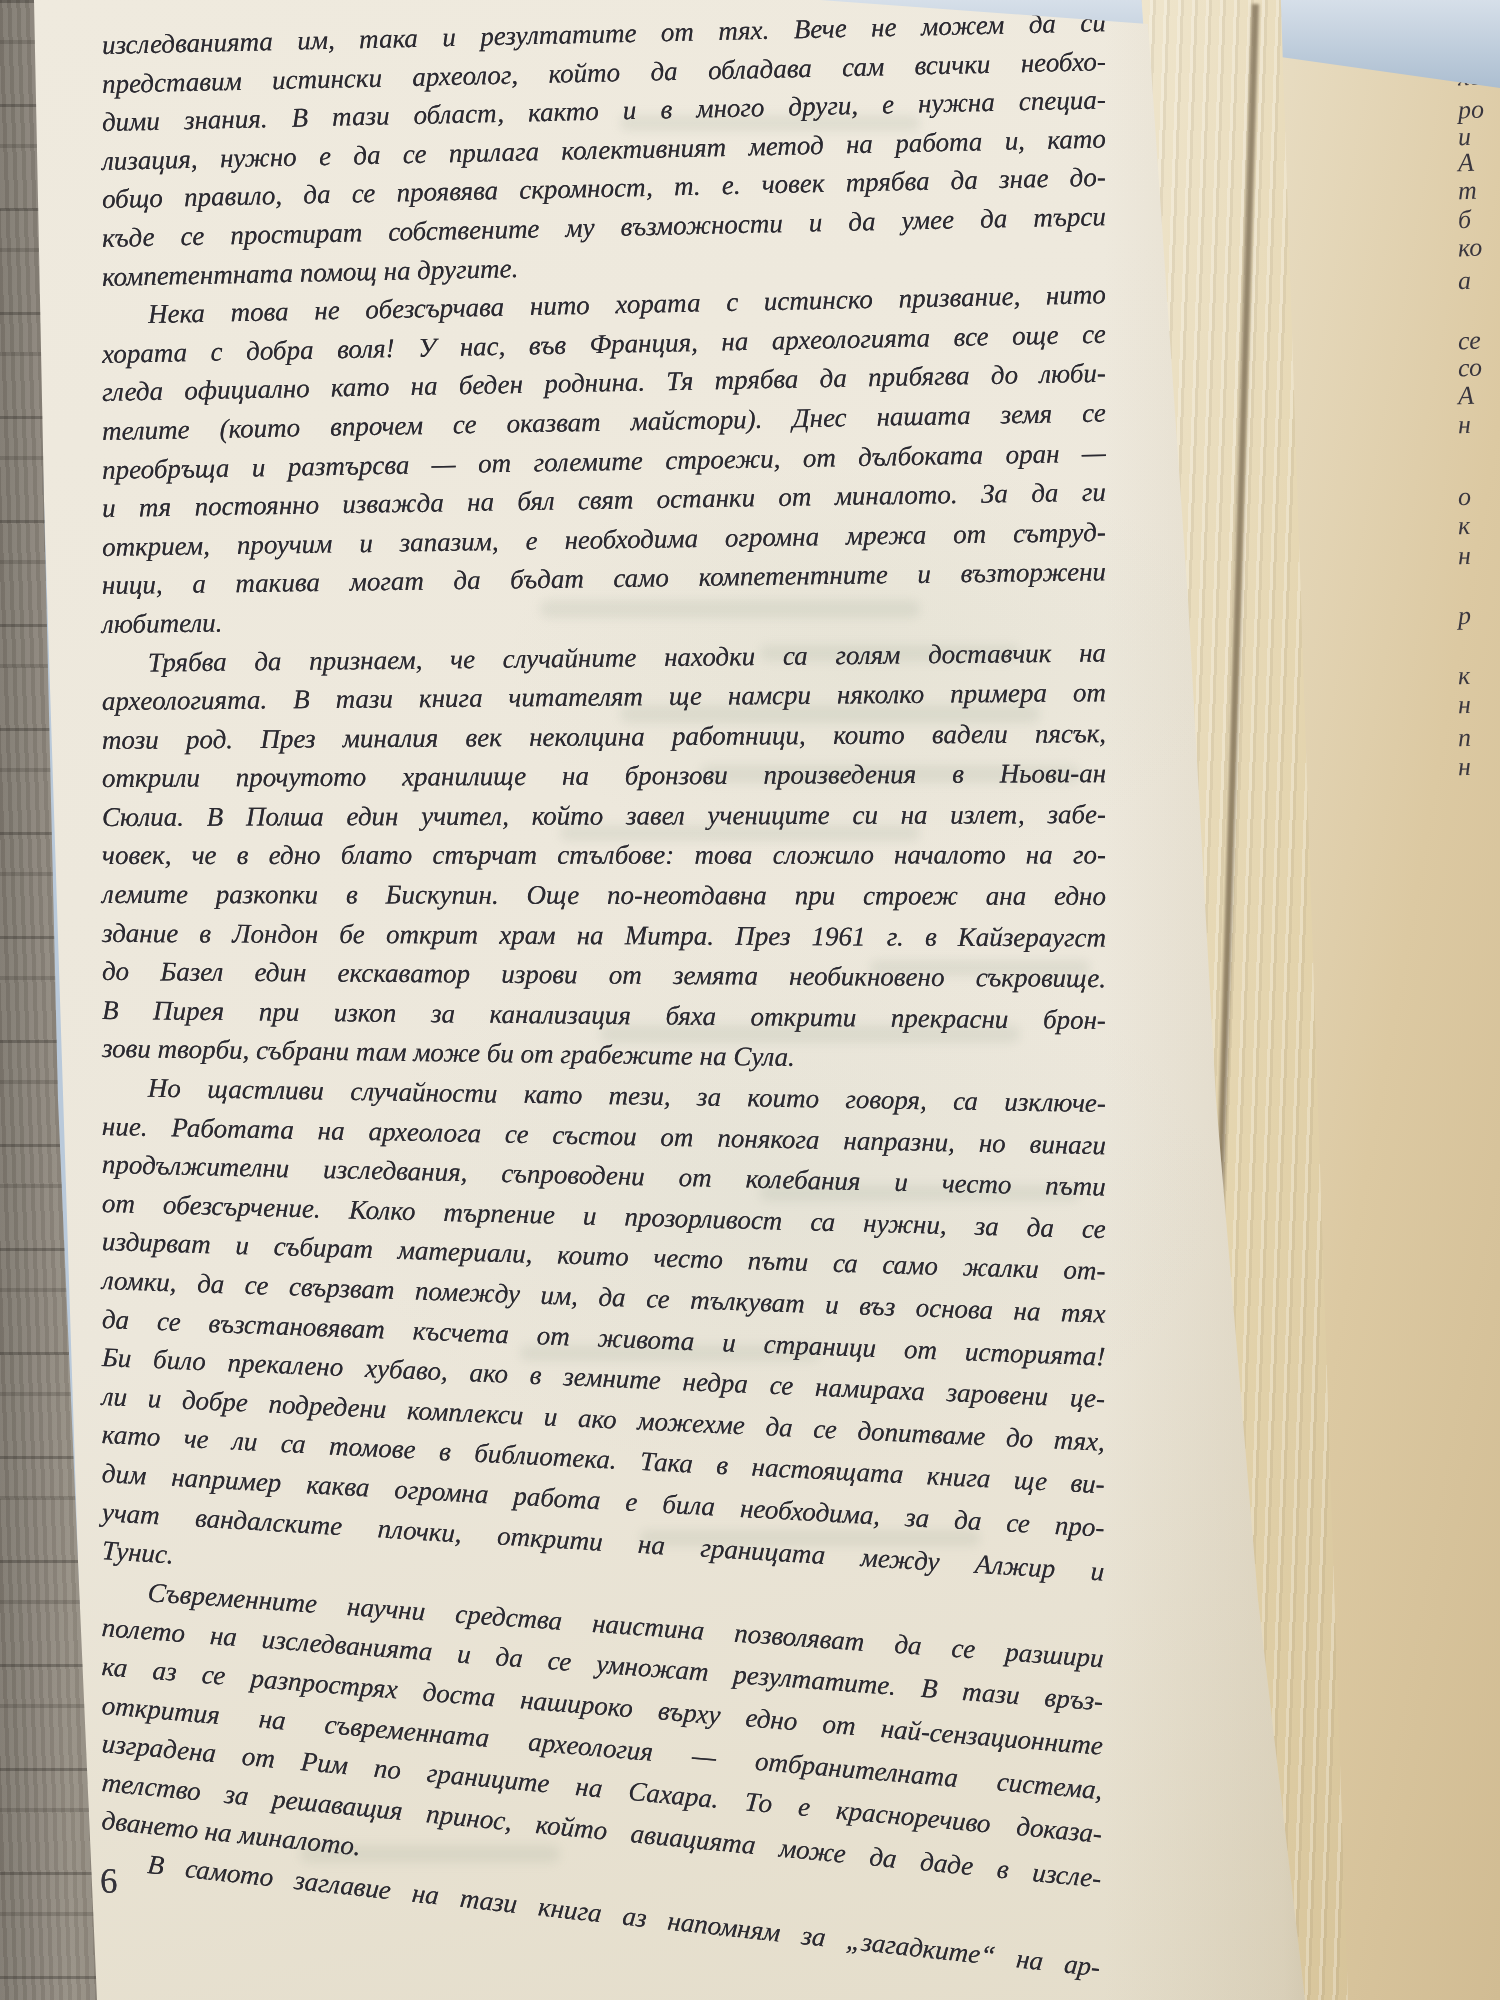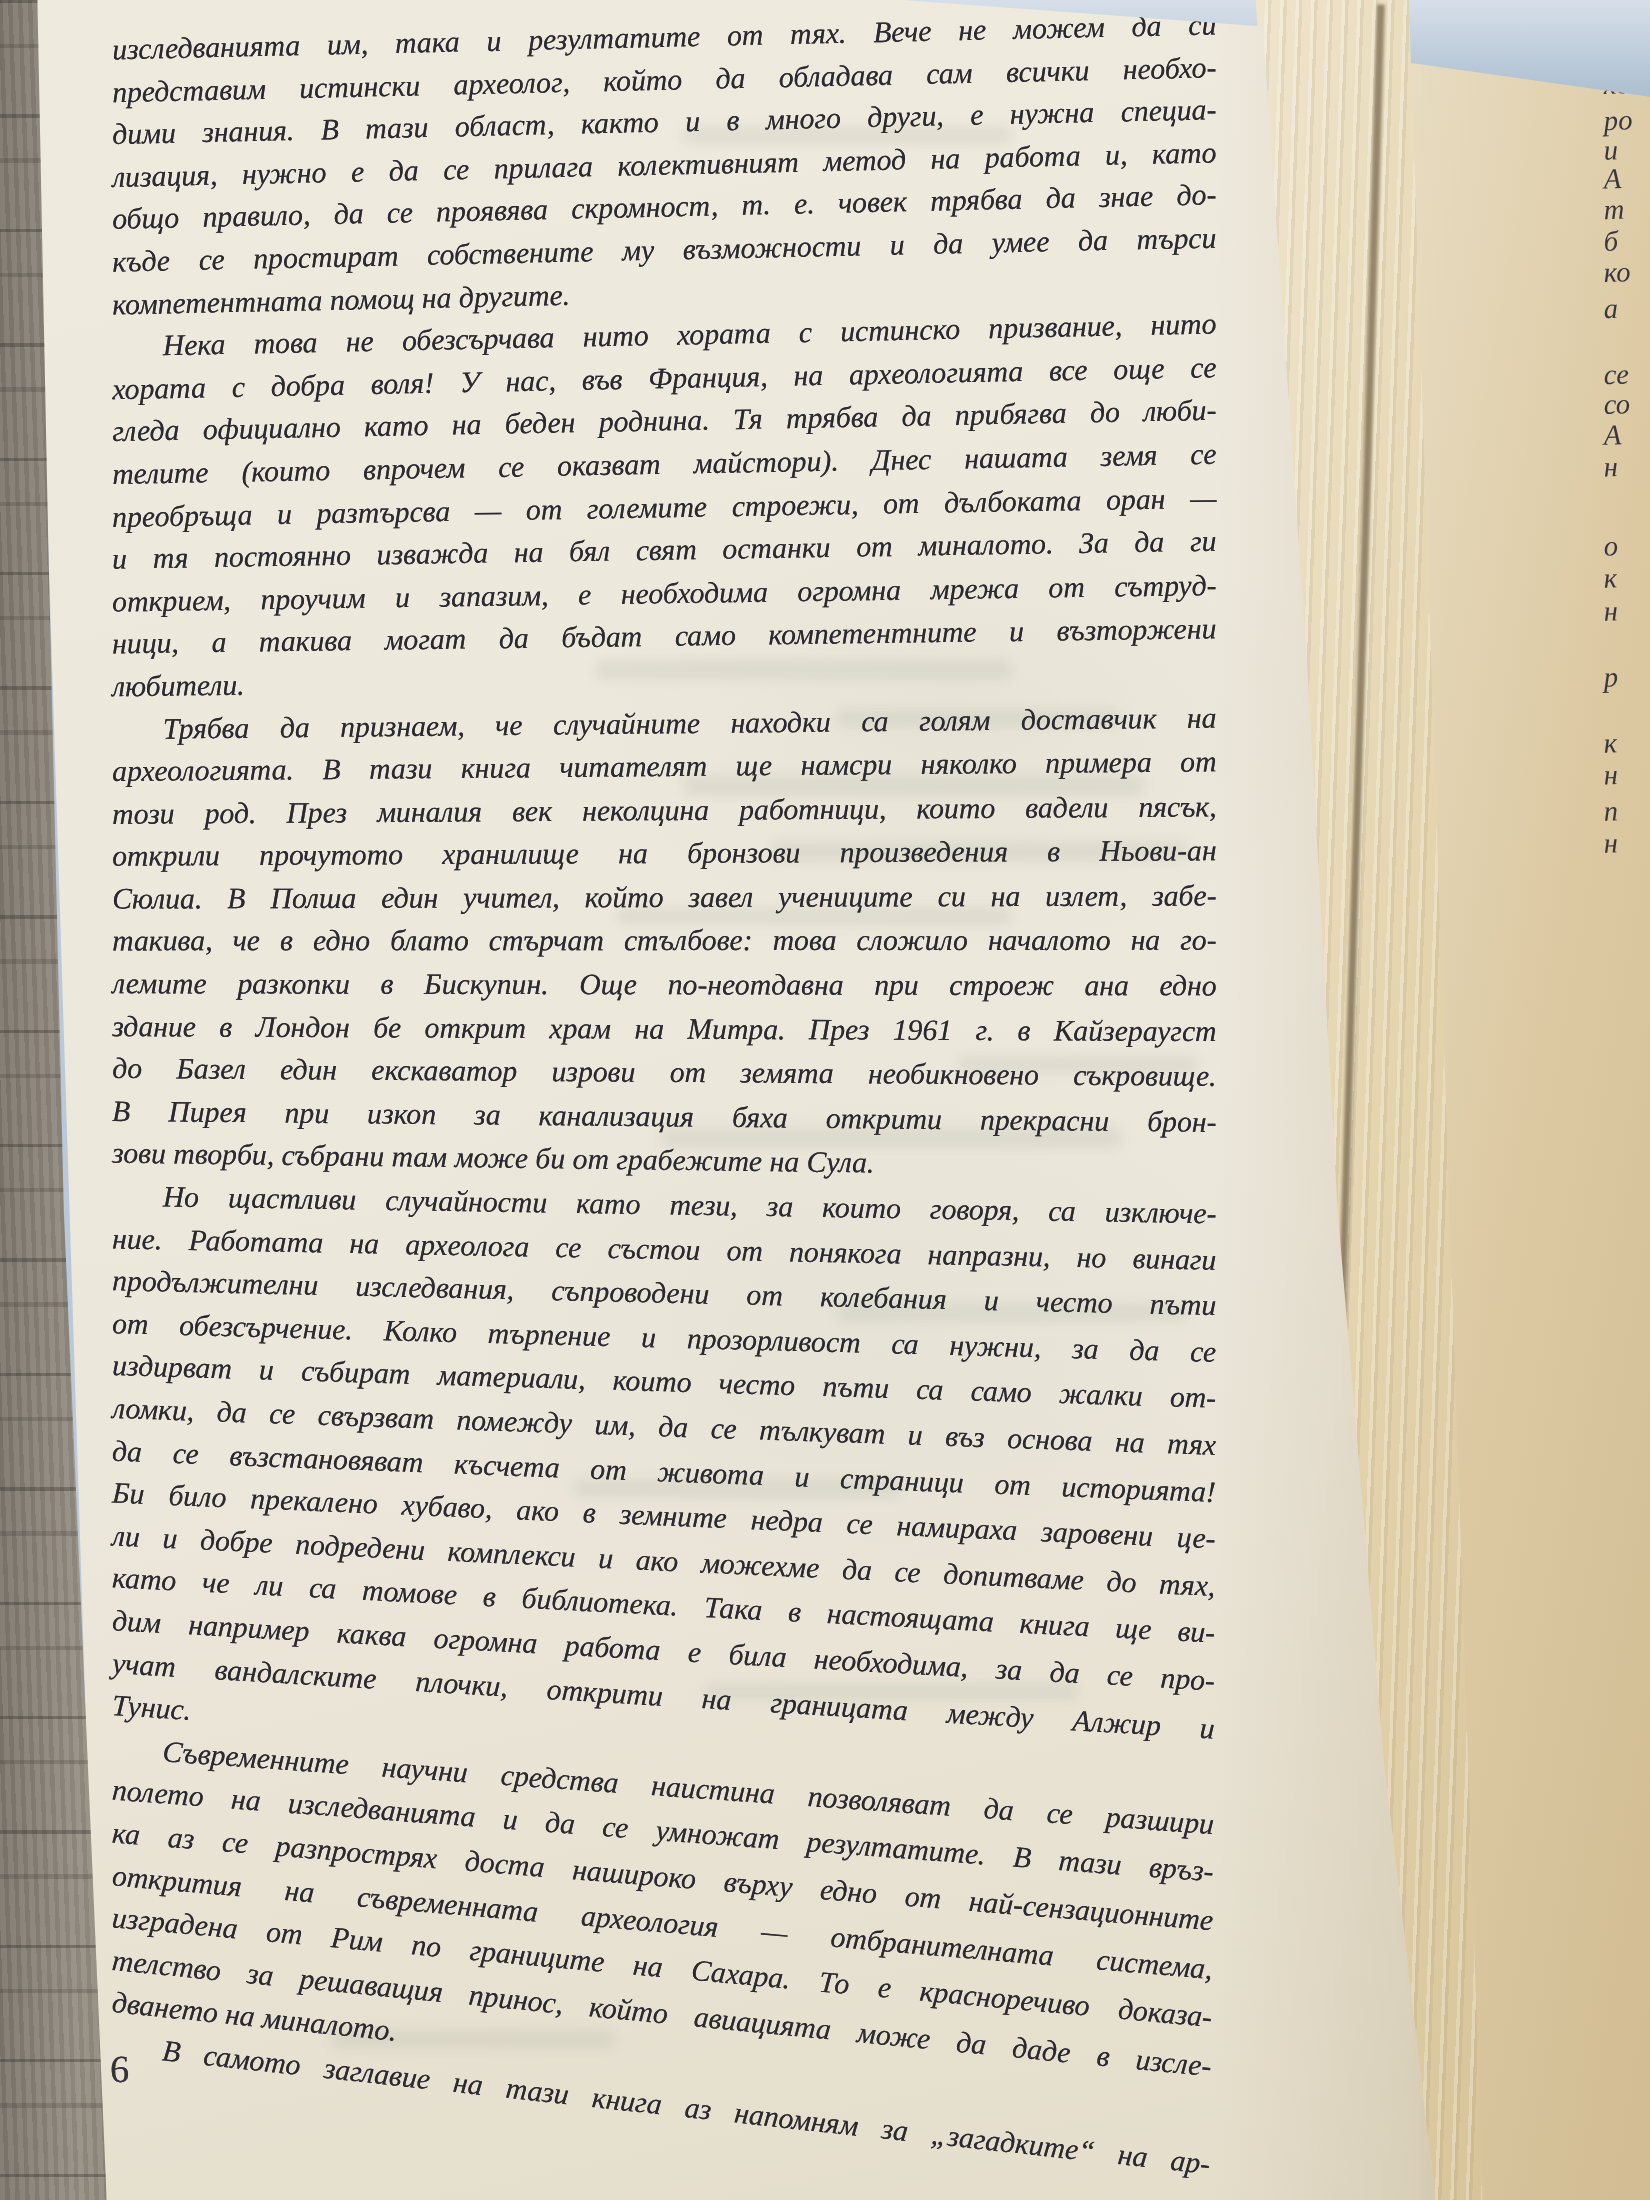--- a/index.html
+++ b/index.html
@@ -131,21 +131,21 @@
         <div class="line" style="transform: rotate(-0.99deg);">преобръща и разтърсва — от големите строежи, от дълбоката оран —</div>
         <div class="line" style="transform: rotate(-0.93deg);">и тя постоянно изважда на бял свят останки от миналото. За да ги</div>
         <div class="line" style="transform: rotate(-0.86deg);">открием, проучим и запазим, е необходима огромна мрежа от сътруд-</div>
         <div class="line" style="transform: rotate(-0.78deg);">ници, а такива могат да бъдат само компетентните и възторжени</div>
         <div class="line end" style="transform: rotate(-0.69deg);">любители.</div>
         <div class="line indent" style="transform: rotate(-0.6deg);">Трябва да признаем, че случайните находки са голям доставчик на</div>
         <div class="line" style="transform: rotate(-0.5deg);">археологията. В тази книга читателят ще намсри няколко примера от</div>
         <div class="line" style="transform: rotate(-0.39deg);">този род. През миналия век неколцина работници, които вадели пясък,</div>
         <div class="line" style="transform: rotate(-0.28deg);">открили прочутото хранилище на бронзови произведения в Ньови-ан</div>
         <div class="line" style="transform: rotate(-0.16deg);">Сюлиа. В Полша един учител, който завел учениците си на излет, забе-</div>
-        <div class="line" style="transform: rotate(-0.03deg);">такива, че в едно блато стърчат стълбове: това сложило началото на го-</div>
+        <div class="line" style="transform: rotate(-0.03deg);">човек, че в едно блато стърчат стълбове: това сложило началото на го-</div>
         <div class="line" style="transform: rotate(0.11deg);">лемите разкопки в Бискупин. Още по-неотдавна при строеж ана едно</div>
         <div class="line" style="transform: rotate(0.26deg);">здание в Лондон бе открит храм на Митра. През 1961 г. в Кайзераугст</div>
         <div class="line" style="transform: rotate(0.41deg);">до Базел един екскаватор изрови от земята необикновено съкровище.</div>
         <div class="line" style="transform: rotate(0.57deg);">В Пирея при изкоп за канализация бяха открити прекрасни брон-</div>
         <div class="line end" style="transform: rotate(0.74deg);">зови творби, събрани там може би от грабежите на Сула.</div>
         <div class="line indent" style="transform: rotate(0.92deg);">Но щастливи случайности като тези, за които говоря, са изключе-</div>
         <div class="line" style="transform: rotate(1.1deg);">ние. Работата на археолога се състои от понякога напразни, но винаги</div>
         <div class="line" style="transform: rotate(1.29deg);">продължителни изследвания, съпроводени от колебания и често пъти</div>
         <div class="line" style="transform: rotate(1.49deg);">от обезсърчение. Колко търпение и прозорливост са нужни, за да се</div>
         <div class="line" style="transform: rotate(1.7deg);">издирват и събират материали, които често пъти са само жалки от-</div>

